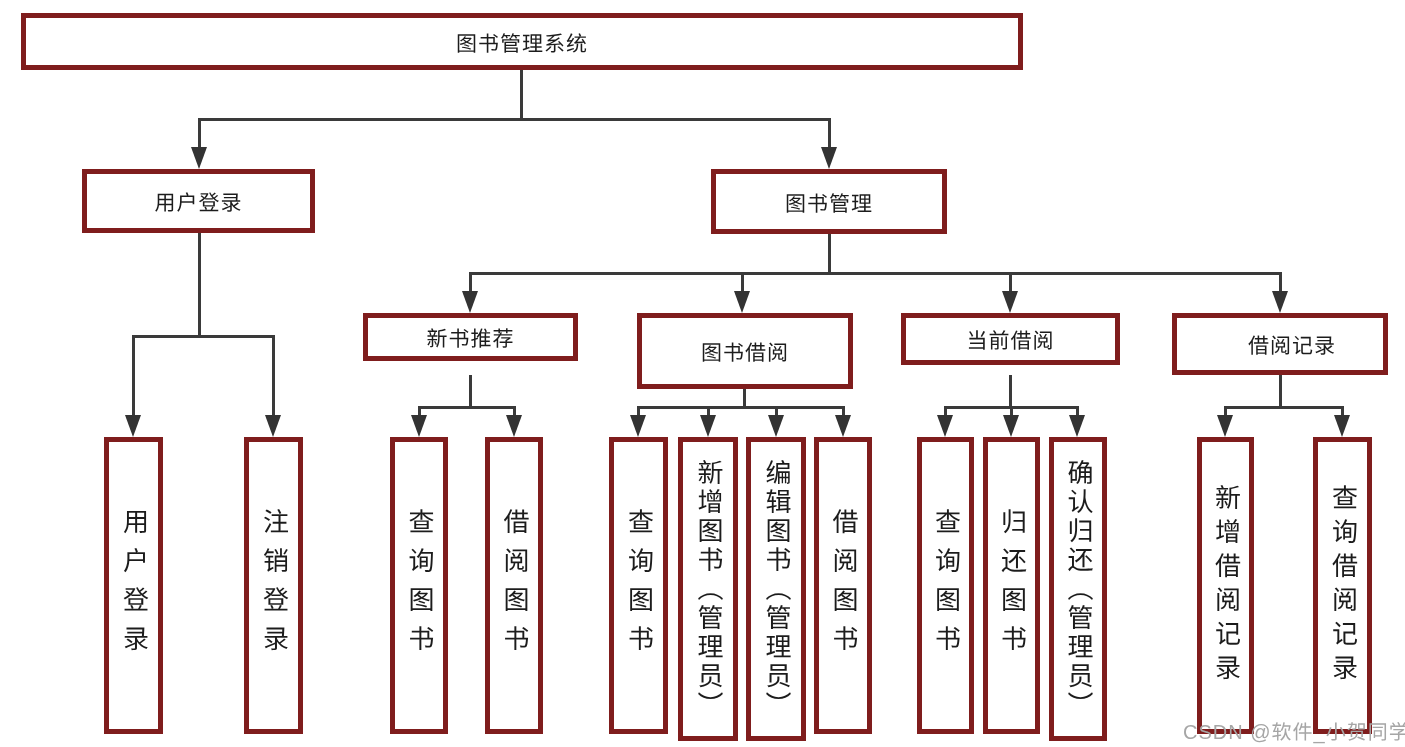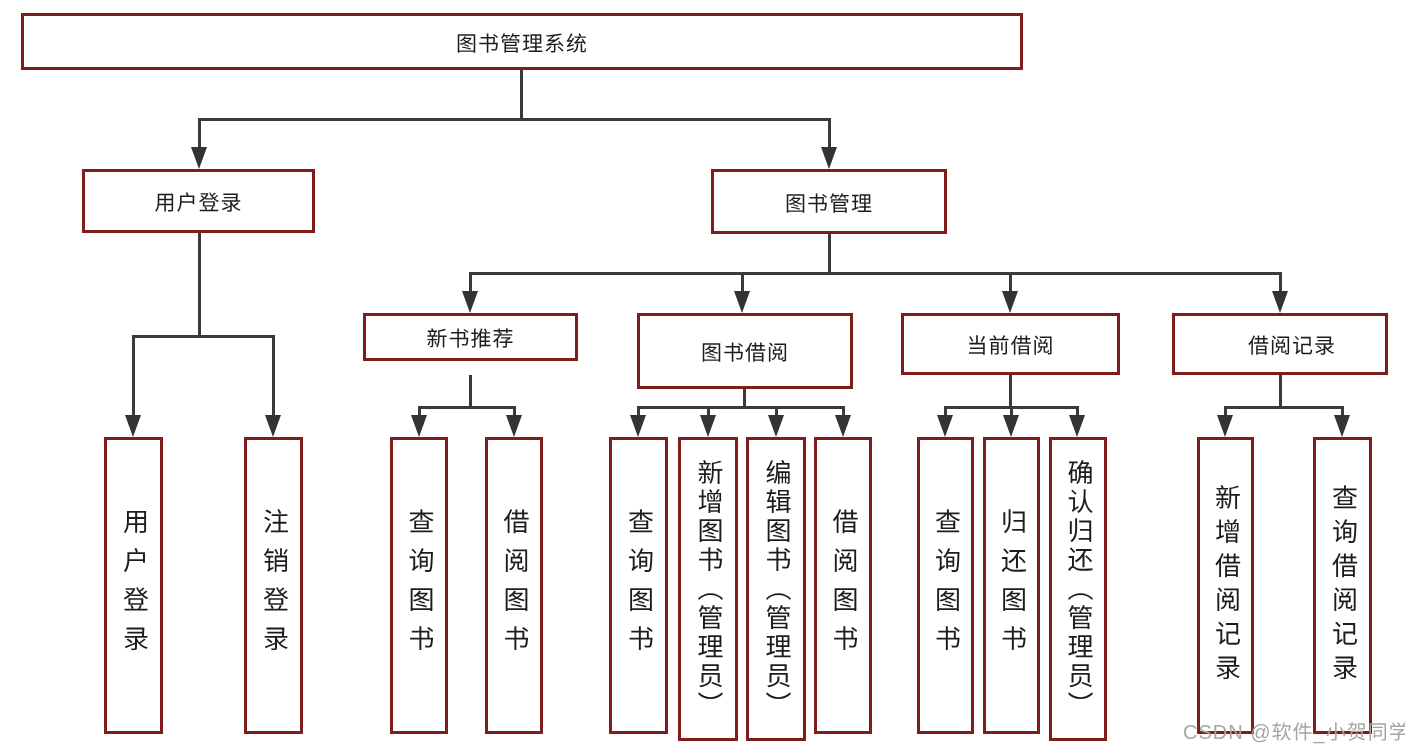--- a/index.html
+++ b/index.html
@@ -6,21 +6,21 @@
   #canvas{
     position:relative;
     width:1405px;height:747px;
     background:#ffffff;
     font-family:"Liberation Sans","DejaVu Sans",sans-serif;
     overflow:hidden;
   }
   .node{
     position:absolute;
     box-sizing:border-box;
-    border:3px solid #7f1d1d;
+    border:5px solid #7f1d1d;
     background:#ffffff;
     display:flex;align-items:center;justify-content:center;
     color:#1c1c1c;
     font-size:21px;
     letter-spacing:1px;
     z-index:2;
   }
   .leaf span{
     writing-mode:vertical-rl;
     text-orientation:mixed;
@@ -65,21 +65,21 @@
   <div class="node" style="left:711px;top:169px;width:236px;height:65px;">
     <span>图书管理</span>
   </div>
 
   <div class="node" style="left:363px;top:313px;width:215px;height:48px;">
     <span>新书推荐</span>
   </div>
   <div class="node" style="left:637px;top:313px;width:216px;height:76px;">
     <span>图书借阅</span>
   </div>
-  <div class="node" style="left:901px;top:313px;width:219px;height:62px;">
+  <div class="node" style="left:901px;top:313px;width:219px;height:52px;">
     <span>当前借阅</span>
   </div>
   <div class="node" style="left:1172px;top:313px;width:216px;height:62px;padding-left:24px;">
     <span>借阅记录</span>
   </div>
 
   <div class="node leaf ls4" style="left:104px;top:437px;width:59px;height:297px;">
     <span>用户登录</span>
   </div>
   <div class="node leaf ls4" style="left:244px;top:437px;width:59px;height:297px;">

